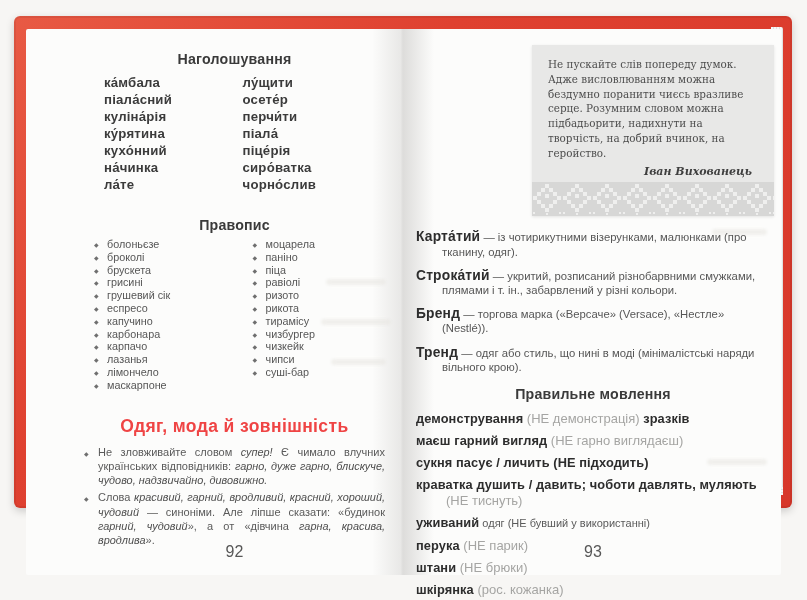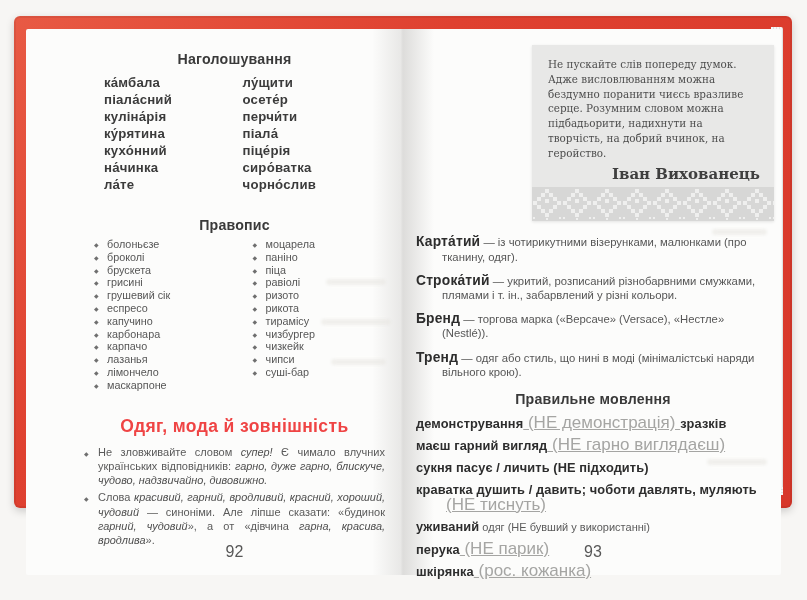--- a/index.html
+++ b/index.html
@@ -73,35 +73,35 @@
   .pagenum{ position:absolute; bottom:14px; left:0; right:0; text-align:center;
             font-size:16px; color:#575757; }
   .page-left .pagenum{ left:58px; right:17px; }
   .page-right .pagenum{ left:14px; right:11px; }
 
   
   .quote-card{ margin-left:116px; margin-top:16px; width:242px; background:#e8e8e7;
                box-shadow:0 1px 3px rgba(0,0,0,.10); }
   .quote-text{ font-family:"DejaVu Serif", serif; font-size:10.4px; color:#4d4d4d;
                line-height:1.42; padding:12px 14px 2px 16px; }
-  .quote-author{ font-family:"DejaVu Serif", serif; font-size:15px; font-weight:700;
-                 color:#3f3f3f; text-align:right; padding:3px 14px 4px 0; }
+  .quote-author{ font-family:"DejaVu Serif", serif; font-size:11px; font-weight:700;
+                 font-style:italic; color:#3f3f3f; text-align:right; padding:3px 22px 4px 0; }
   .quote-pattern{ display:block; width:100%; height:34px; }
 
   
   .defs{ margin-top:14px; }
   .def{ font-size:11.3px; color:#565656; line-height:14.2px; margin-bottom:10px;
         padding-left:26px; text-indent:-26px; }
   .def .term{ font-size:13.8px; font-weight:700; color:#2d2d2d; letter-spacing:.2px; }
 
   
   .cs{ margin-top:8px; }
   .cs-entry{ margin-top:6px; line-height:15px; padding-left:30px; text-indent:-30px; }
   .sg-b{ font-weight:700; font-size:12.8px; color:#2d2d2d; letter-spacing:.1px; }
-  .sg-g{ font-size:17px; color:#a5a5a3;text-decoration:underline; }
+  .sg-g{ font-size:13px; color:#a5a5a3; }
   .sg-r{ font-size:11px; color:#5a5a5a; }
   .sg-i{ font-style:italic; }
 </style>
 </head>
 <body>
 
 <div class="book">
   <div class="stack-right"></div>
   <div class="stack-bottom"></div>
   <div class="bookmark-tab"></div>
@@ -233,20 +233,21 @@
 
         <div class="h-small" style="margin-top:12px;">Правильне мовлення</div>
 
         <div class="cs">
           <div class="cs-entry"><span class="sg-b">демонстрування</span><span class="sg-g"> (НЕ демонстрація) </span><span class="sg-b">зразків</span></div>
           <div class="cs-entry"><span class="sg-b">маєш гарний вигляд</span><span class="sg-g"> (НЕ гарно виглядаєш)</span></div>
           <div class="cs-entry"><span class="sg-b">сукня пасує / личить (НЕ підходить)</span></div>
           <div class="cs-entry"><span class="sg-b">краватка душить / давить; чоботи давлять, муляють</span><span class="sg-g"> (НЕ тиснуть)</span></div>
           <div class="cs-entry"><span class="sg-b">уживаний</span><span class="sg-r"> одяг (НЕ бувший у використанні)</span></div>
           <div class="cs-entry"><span class="sg-b">перука</span><span class="sg-g"> (НЕ парик)</span></div>
+          <div class="cs-entry"><span class="sg-b">штани</span><span class="sg-g"> (НЕ брюки)</span></div>
           <div class="cs-entry"><span class="sg-b">шкірянка</span><span class="sg-g"> (рос. кожанка)</span></div>
 
         </div>
       </div>
 
       <div class="pagenum">93</div>
     </div>
 
   </div>
 </div>

